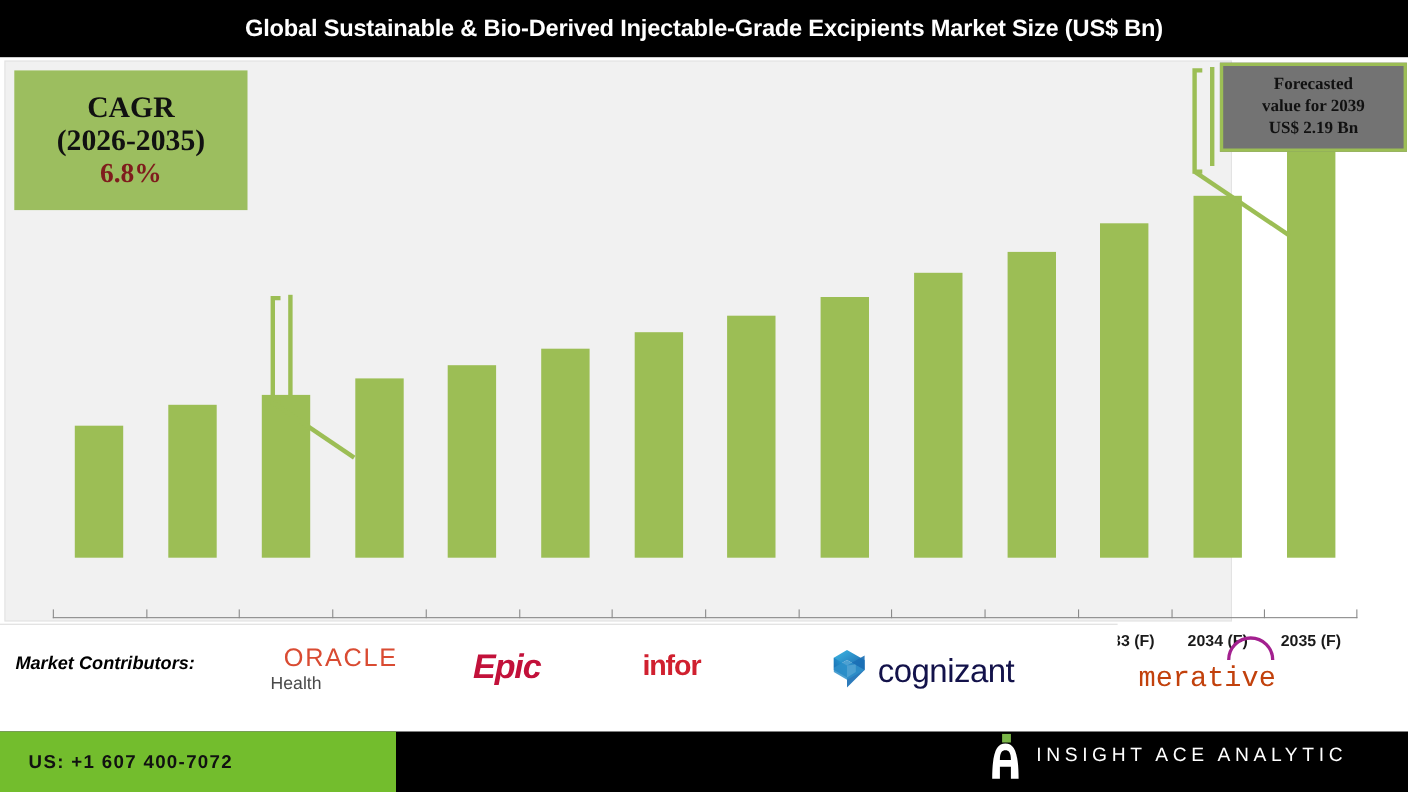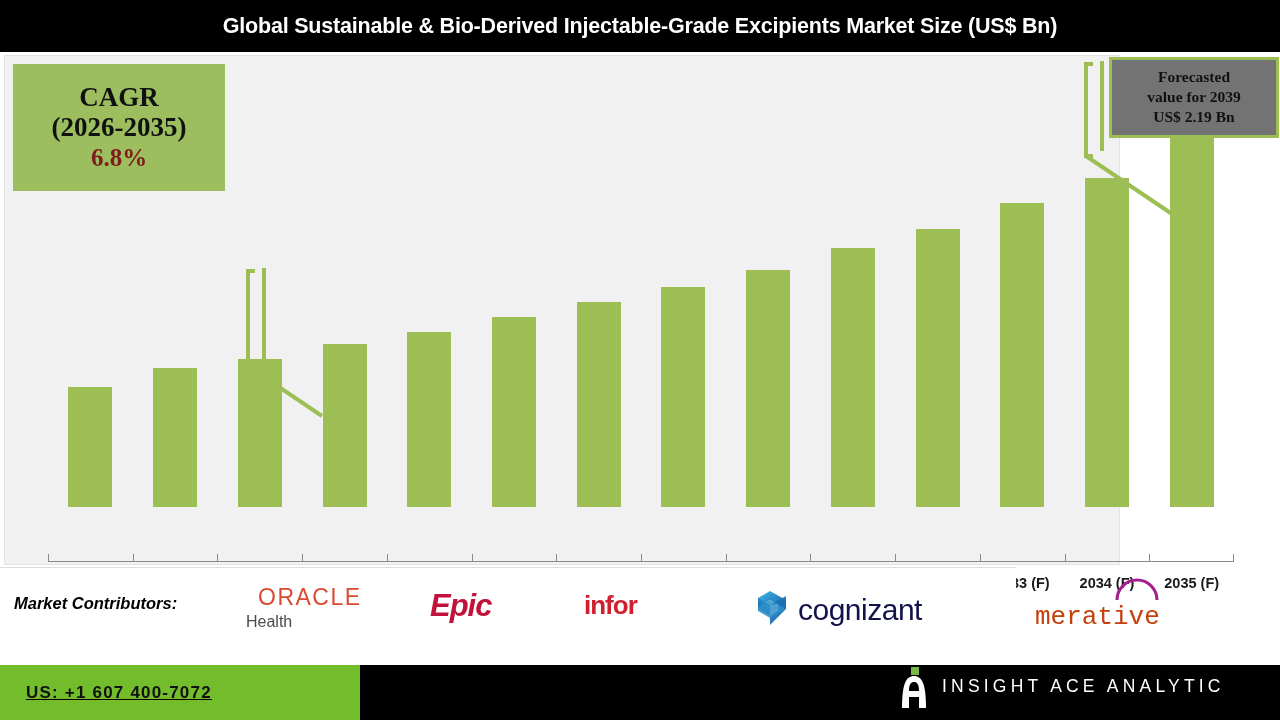--- a/index.html
+++ b/index.html
@@ -146,21 +146,21 @@
   .logo-merative { left: 1035px; top: 10px; }
   .logo-merative .m1 {
     font-family: Liberation Mono, monospace;
     font-size: 26px; color: #c2410c; letter-spacing: 0px;
   }
 
   
   .footer { position:absolute; left:0; top:665px; width:1280px; height:55px; background:#000; }
   .footer-green {
     position:absolute; left:0; top:0; width:360px; height:55px; background:#73bd2d;
-    display:flex; align-items:center;text-decoration:underline;
+    display:flex; align-items:center;
   }
   .footer-phone {
     margin-left: 26px;
     font-family: "Liberation Sans", sans-serif;
     font-size: 17px; font-weight: bold; color: #111; letter-spacing: 1.2px;
     white-space: nowrap;
   }
   .footer-brand {
     position:absolute; left: 900px; top: 0; height:43px;
     display:flex; align-items:center; gap: 14px;

